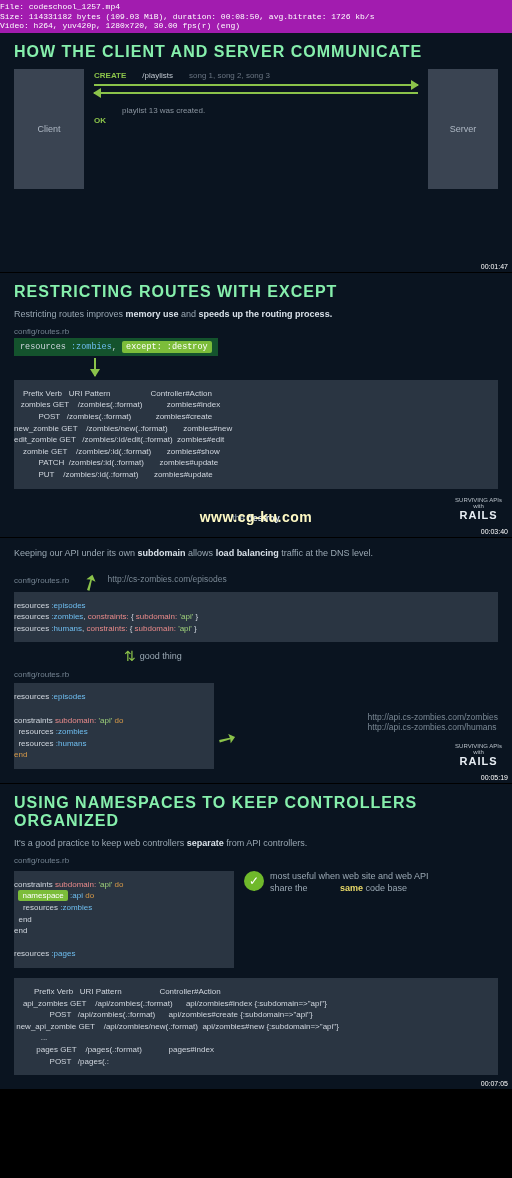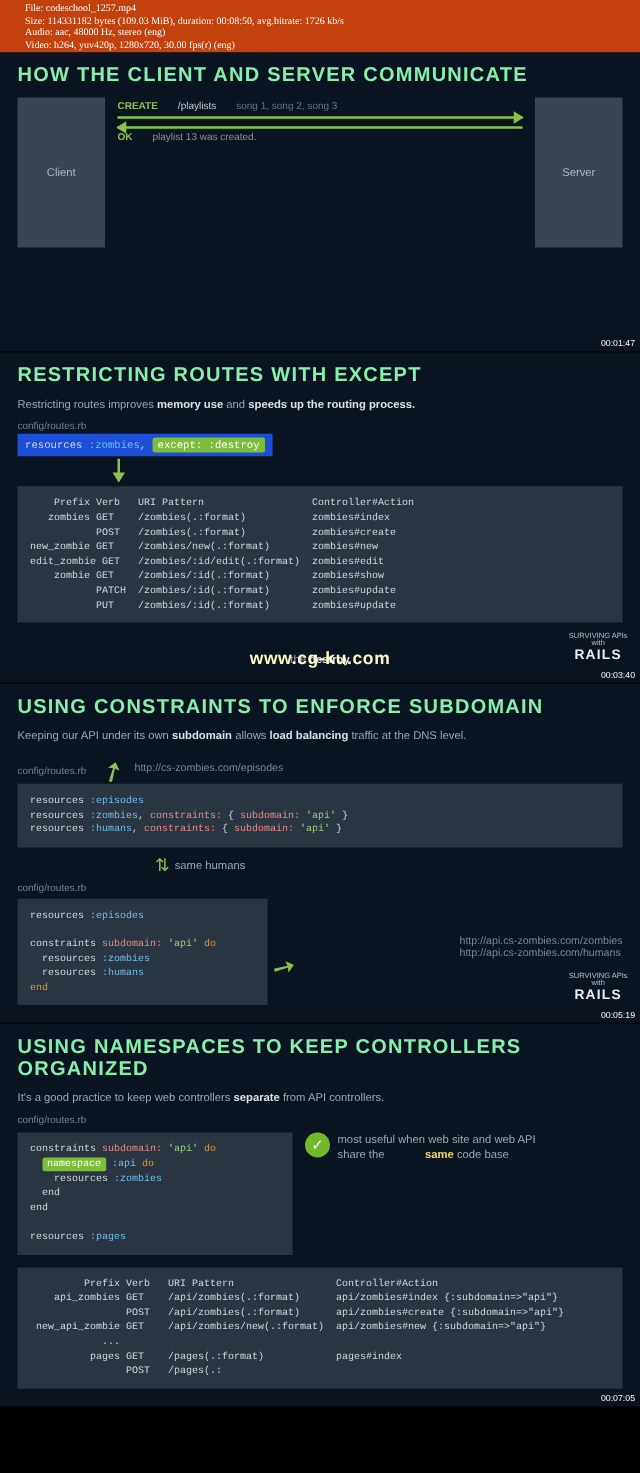--- a/index.html
+++ b/index.html
@@ -4,26 +4,26 @@
 <style>
   * { margin: 0; padding: 0; box-sizing: border-box; }
   body {
     width: 512px;
     background: #000;
     font-family: Arial, Helvetica, sans-serif;
     color: #a8afb7;
     font-size: 9px;
   }
   .media-info {
-    background: #c2410c;
+    background: #a21caf;
     color: #fff;
-    padding: 2px 20px;
+    padding: 2px 0;
     font-size: 8px;
     line-height: 1.2;
-    font-family: Liberation Serif, serif;
+    font-family: Liberation Mono, monospace;
   }
   .slide {
     background: #0a1420;
     padding: 10px 14px 14px;
     position: relative;
     border-bottom: 1px solid #000;
   }
   .slide-title {
     font-family: 'Arial Narrow', Arial, sans-serif;
     font-weight: bold;
@@ -54,31 +54,31 @@
     color: #b8c0c8;
     font-size: 6px;
   }
   .brand .big { font-weight: bold; font-size: 11px; letter-spacing: 1px; color:#e8eef4; }
   .file-label {
     color: #738290;
     font-size: 8px;
     margin: 6px 0 2px;
   }
   .code-tight {
-    background: #1d4ed8;
+    background: #14532d;
     padding: 4px 6px;
     font-family: 'Courier New', monospace;
     font-size: 8.5px;
     color: #d0d6de;
     display: inline-block;
   }
   .code-block {
     background: #2a3542;
-    padding: 8px 10px;
-    font-family: Liberation Mono, monospace;
+    padding: 8px 0;
+    font-family: Liberation Sans, sans-serif;
     font-size: 8px;
     line-height: 1.45;
     color: #d0d6de;
     white-space: pre;
     margin-top: 4px;
   }
   .kw-sym { color: #6fbef0; }
   .kw-str { color: #9ed07a; }
   .kw-key { color: #e88a8a; }
   .kw-or  { color: #d89a48; }
@@ -99,21 +99,21 @@
     border-left:8px solid #8bc34a; border-top:5px solid transparent; border-bottom:5px solid transparent;
   }
   .arrow-left {
     height:2px; flex:1; background:#8bc34a; position:relative;
   }
   .arrow-left::before {
     content:''; position:absolute; left:-1px; top:-4px;
     border-right:8px solid #8bc34a; border-top:5px solid transparent; border-bottom:5px solid transparent;
   }
   .tag-create { color:#8bc34a; font-weight:bold; }
-  .tag-ok { color:#8bc34a; font-weight:bold; }
+  .tag-ok { color:#8bc34a; font-weight:bold;margin-top:20px; }
   .arrow-down {
     width:2px; height:18px; background:#8bc34a; margin-left:80px; position:relative; margin-top:2px; margin-bottom:2px;
   }
   .arrow-down::after {
     content:''; position:absolute; bottom:-1px; left:-4px;
     border-top:8px solid #8bc34a; border-left:5px solid transparent; border-right:5px solid transparent;
   }
   .caption-center { text-align:center; color:#9aa8b3; font-size:9px; margin-top:24px; }
   .watermark {
     position:absolute; left:50%; transform:translateX(-50%);
@@ -133,21 +133,20 @@
   .curve-arrow {
     color:#8bc34a; font-size:22px; display:inline-block;
   }
 </style>
 </head>
 <body>
 
 <div class="media-info">
   <div>File: codeschool_1257.mp4</div>
   <div>Size: 114331182 bytes (109.03 MiB), duration: 00:08:50, avg.bitrate: 1726 kb/s</div>
-  <div>Audio: aac, 48000 Hz, stereo (eng)</div>
   <div>Video: h264, yuv420p, 1280x720, 30.00 fps(r) (eng)</div>
 </div>
 
 <div class="slide" style="height:240px;">
   <div class="slide-title">HOW THE CLIENT AND SERVER COMMUNICATE</div>
   <div class="comm-row">
     <div class="box-col">
         <span>Client</span>
       </div>
     <div class="msg-area">
@@ -195,40 +194,39 @@
   </div>
   <div class="brand" style="bottom:16px;">
     <div style="white-space:pre;">SURVIVING APIs
 with</div>
     <div class="big">RAILS</div>
   </div>
   <div class="timestamp">00:03:40</div>
 </div>
 
 <div class="slide">
-  <div class="slide-title">USING CONSTRAINTS TO ENFORCE SUBDOMAIN</div>
   <div class="subtitle">
     <span>Keeping our API under its own </span><strong>subdomain</strong><span> allows </span><strong>load balancing</strong><span> traffic at the DNS level.</span>
   </div>
 
   <div class="flex-row" style="align-items:center;">
     <div class="file-label">config/routes.rb</div>
     <span class="curve-arrow" style="transform:rotate(-30deg) translateY(4px);">➚</span>
     <span class="url-note">http://cs-zombies.com/episodes</span>
   </div>
 
   <div class="code-block" style="margin-top:0;">resources <span class="kw-sym">:episodes</span>
 resources <span class="kw-sym">:zombies</span>, <span class="kw-key">constraints:</span> { <span class="kw-key">subdomain:</span> <span class="kw-str">'api'</span> }
 resources <span class="kw-sym">:humans</span>, <span class="kw-key">constraints:</span> { <span class="kw-key">subdomain:</span> <span class="kw-str">'api'</span> }</div>
 
   <div class="flex-row" style="align-items:center; margin-top:6px;">
     <div style="width:200px;">
       <div style="display:flex; align-items:center; gap:4px; margin-left:110px;">
         <span style="color:#8bc34a;font-size:14px;">⇅</span>
-        <span class="same-lbl">same humans</span>
+        <span class="same-lbl">good thing</span>
       </div>
       <div class="file-label">config/routes.rb</div>
       <div class="code-block" style="width:200px;">resources <span class="kw-sym">:episodes</span>
 
 constraints <span class="kw-key">subdomain:</span> <span class="kw-str">'api'</span> <span class="kw-or">do</span>
   resources <span class="kw-sym">:zombies</span>
   resources <span class="kw-sym">:humans</span>
 <span class="kw-or">end</span></div>
     </div>
     <div style="flex:1; position:relative; padding-top:26px;">

